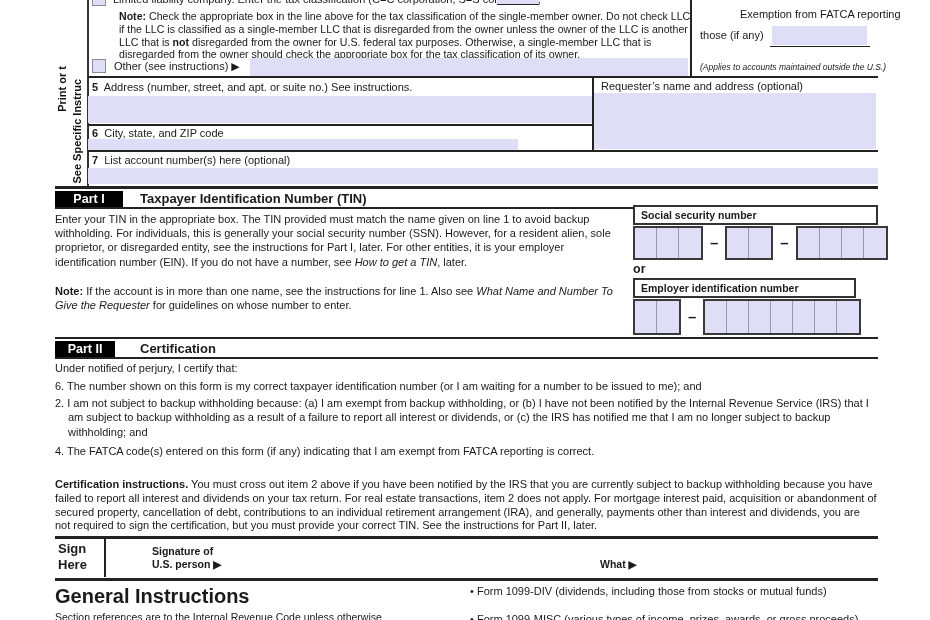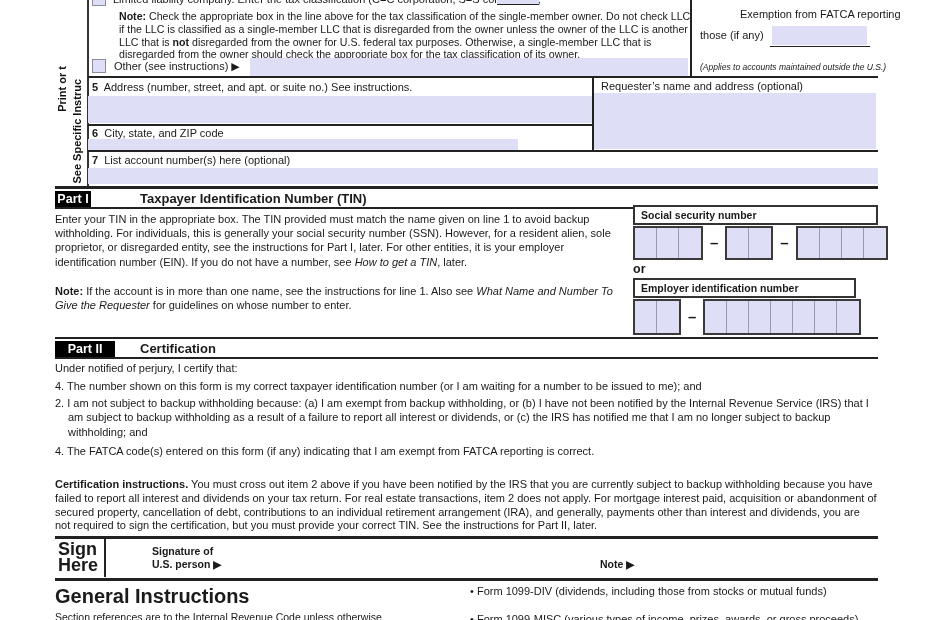--- a/index.html
+++ b/index.html
@@ -94,21 +94,21 @@
   <div class="abs fld" style="left:88px; top:139px; width:430px; height:11px;"></div>
 
   <div class="abs hr" style="left:88px; top:150px; width:790px; height:1.5px;"></div>
   <div class="abs" style="left:92px; top:154px; font-size:11px;">
     <span class="b">7</span>&nbsp;
     <span>List account number(s) here (optional)</span>
   </div>
   <div class="abs fld" style="left:88px; top:168px; width:790px; height:16px;"></div>
 
   <div class="abs hr" style="left:55px; top:186px; width:823px; height:3px;"></div>
-  <div class="abs badge" style="left:55px; top:191px; width:36px; height:16px;">Part I</div>
+  <div class="abs badge" style="left:55px; top:191px; width:68px; height:16px;">Part I</div>
   <span class="abs b" style="left:140px; top:191px; font-size:13px;">Taxpayer Identification Number (TIN)</span>
   <div class="abs hr" style="left:55px; top:207px; width:823px; height:1.5px;"></div>
 
   <div class="abs para" style="left:55px; top:212px; width:568px;">
     <span>Enter your TIN in the appropriate box. The TIN provided must match the name given on line 1 to avoid backup withholding. For individuals, this is generally your social security number (SSN). However, for a resident alien, sole proprietor, or disregarded entity, see the instructions for Part I, later. For other entities, it is your employer identification number (EIN). If you do not have a number, see </span><span class="i">How to get a TIN</span><span>, later.</span>
   </div>
   <div class="abs para" style="left:55px; top:284px; width:568px;">
     <span class="b">Note:</span><span> If the account is in more than one name, see the instructions for line 1. Also see </span><span class="i">What Name and Number To Give the Requester</span><span> for guidelines on whose number to enter.</span>
   </div>
 
@@ -152,41 +152,41 @@
   </div>
 
   <div class="abs hr" style="left:55px; top:337px; width:823px; height:2px;"></div>
   <div class="abs badge" style="left:55px; top:341px; width:60px; height:16px;">Part II</div>
   <span class="abs b" style="left:140px; top:341px; font-size:13px;">Certification</span>
   <div class="abs hr" style="left:55px; top:357px; width:823px; height:1.5px;"></div>
 
   <span class="abs" style="left:55px; top:362px; font-size:11px;">Under notified of perjury, I certify that:</span>
 
   <div class="abs" style="left:55px; top:379px; width:823px;">
-    <div class="itm">4. The number shown on this form is my correct taxpayer identification number (or I am waiting for a number to be issued to me); and</div>
+    <div class="itm">6. The number shown on this form is my correct taxpayer identification number (or I am waiting for a number to be issued to me); and</div>
     <div class="itm">2. I am not subject to backup withholding because: (a) I am exempt from backup withholding, or (b) I have not been notified by the Internal Revenue Service (IRS) that I am subject to backup withholding as a result of a failure to report all interest or dividends, or (c) the IRS has notified me that I am no longer subject to backup withholding; and</div>
     <div class="itm" style="margin-top:5px;">4. The FATCA code(s) entered on this form (if any) indicating that I am exempt from FATCA reporting is correct.</div>
   </div>
 
   <div class="abs para" style="left:55px; top:478px; width:823px; line-height:13.8px;">
     <span class="b">Certification instructions.</span><span> You must cross out item 2 above if you have been notified by the IRS that you are currently subject to backup withholding because you have failed to report all interest and dividends on your tax return. For real estate transactions, item 2 does not apply. For mortgage interest paid, acquisition or abandonment of secured property, cancellation of debt, contributions to an individual retirement arrangement (IRA), and generally, payments other than interest and dividends, you are not required to sign the certification, but you must provide your correct TIN. See the instructions for Part II, later.</span>
   </div>
 
   <div class="abs hr" style="left:55px; top:536px; width:823px; height:2.5px;"></div>
-  <div class="abs b" style="left:58px; top:541px; font-size:18px; line-height:16px;">
+  <div class="abs b" style="left:58px; top:541px; font-size:13px; line-height:16px;">
     <div>Sign</div>
     <div>Here</div>
   </div>
   <div class="abs vr" style="left:104px; top:539px; width:1.5px; height:38px;"></div>
   <div class="abs b" style="left:117px; top:545px; font-size:10.5px; line-height:13px;margin-left:35px;">
     <div>Signature of</div>
     <div>U.S. person ▶</div>
   </div>
   <div class="abs" style="left:205px; top:558px; width:380px; height:16px;"></div>
-  <span class="abs b" style="left:600px; top:558px; font-size:10.5px;">Note ▶</span>
+  <span class="abs b" style="left:600px; top:558px; font-size:10.5px;">What ▶</span>
   <div class="abs" style="left:640px; top:558px; width:238px; height:16px;"></div>
   <div class="abs hr" style="left:55px; top:578px; width:823px; height:2.5px;"></div>
 
   <span class="abs b" style="left:55px; top:585px; font-size:20px;">General Instructions</span>
   <span class="abs" style="left:55px; top:611px; font-size:10.5px;">Section references are to the Internal Revenue Code unless otherwise</span>
 
   <div class="abs para" style="left:470px; top:585px; width:372px; font-size:11px; line-height:13.5px;">• Form 1099-DIV (dividends, including those from stocks or mutual funds)</div>
   <div class="abs clip" style="left:470px; top:613px; width:400px; height:7px;">
     <span style="display:block; font-size:11px;">• Form 1099-MISC (various types of income, prizes, awards, or gross proceeds)</span>
   </div>

